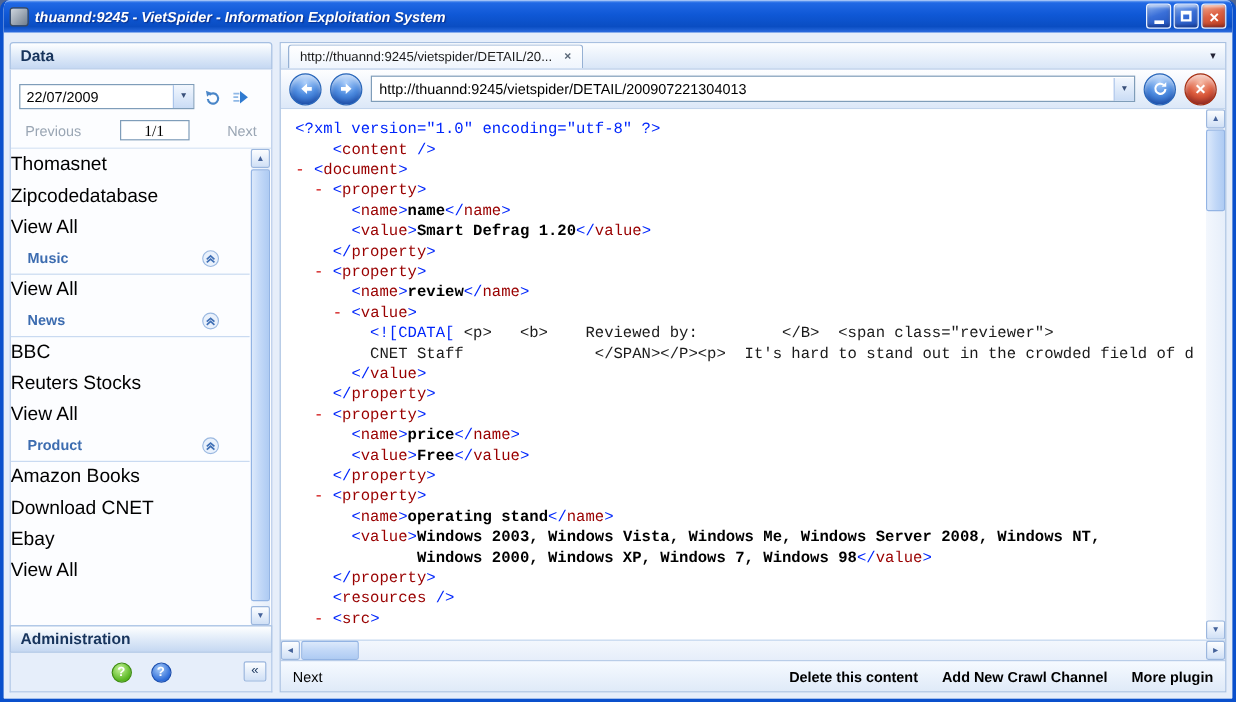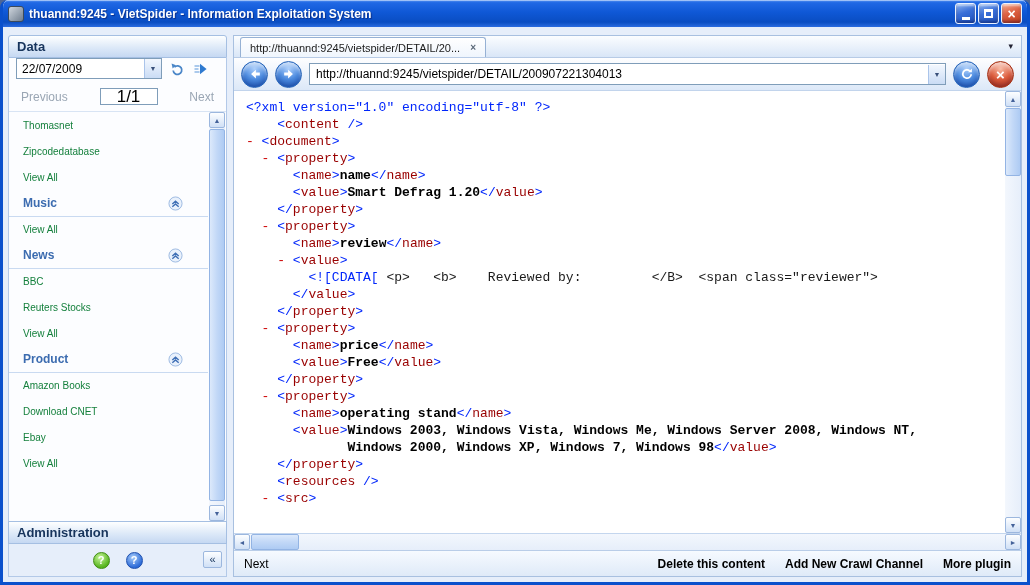--- a/index.html
+++ b/index.html
@@ -4,21 +4,21 @@
 <style>
   * { margin:0; padding:0; box-sizing:border-box; }
   html,body { width:1030px; height:585px; font-family:"Liberation Sans", sans-serif; background:#4e6696; }
 
   .window { position:relative; width:1030px; height:585px; border:3px solid #0a50cc; border-top:none;
             border-radius:8px 8px 0 0; background:#e6eefa; overflow:hidden; }
 
   
   .titlebar { height:27px; border-radius:5px 5px 0 0; display:flex; align-items:center; padding:0 5px;
               background:linear-gradient(180deg,#5a96f2 0%,#2068e4 10%,#0f58d6 45%,#0a4dc2 82%,#2b6ce0 100%);
-              box-shadow:inset 0 1px 0 rgba(255,255,255,.45); }
+              box-shadow:inset 0 1px 0 rgba(255,255,255,.45);font-style:italic; }
   .app-icon { width:16px; height:16px; margin-right:5px; border-radius:3px;
               background:linear-gradient(135deg,#cfd6de,#6f7d8d); border:1px solid #3c4a5a; }
   .title { flex:1; color:#fff; font-weight:bold; font-size:12px; text-shadow:1px 1px 1px #0a2f8a;
            white-space:nowrap; overflow:hidden; }
   .win-btns { display:flex; }
   .wbtn { width:21px; height:21px; margin-left:2px; border:1px solid #eaf2ff; border-radius:3px;
           display:flex; align-items:center; justify-content:center; cursor:default;
           box-shadow:inset 0 -2px 3px rgba(0,0,40,.35), inset 0 2px 2px rgba(255,255,255,.5); }
   .wbtn.min, .wbtn.max { background:linear-gradient(160deg,#8db3f0 0%,#3a6fd8 45%,#1e50bb 100%); }
   .wbtn.close { background:linear-gradient(160deg,#f3ab91 0%,#dd6244 45%,#bf3a1a 100%);
@@ -30,34 +30,34 @@
   .client { position:absolute; top:27px; left:0; right:0; bottom:0; padding:8px 5px 5px 5px; display:flex; }
 
   
   .sidebar { width:219px; display:flex; flex-direction:column; margin-right:6px; }
   .pane-header { height:23px; line-height:22px; padding-left:8px; font-size:13px; font-weight:bold; color:#17345c;
                  background:linear-gradient(180deg,#feffff 0%,#dde9f8 55%,#c5d8f2 100%);
                  border:1px solid #a5bfe2; border-radius:3px 3px 0 0; cursor:default; }
   .pane-header.admin { border-radius:0; }
   .sidebar-body { flex:1; background:#fcfdff; border:1px solid #b3c9e8; border-top:none; border-bottom:none;
                   display:flex; flex-direction:column; overflow:hidden; }
-  .date-row { display:flex; align-items:center; gap:6px; padding:0 6px 7px 7px; }
+  .date-row { display:flex; align-items:center; gap:6px; padding:12px 6px 7px 7px; }
   .combo { width:146px; height:21px; border:1px solid #7f9db9; background:#fff; display:flex; align-items:center; }
   .combo-text { flex:1; font-size:12px; padding-left:5px; color:#000; }
   .combo-btn { width:17px; height:19px; display:flex; align-items:center; justify-content:center;
                background:linear-gradient(180deg,#f2f7fe,#cadcf5); border-left:1px solid #aac4ea;
                color:#39507a; font-size:7px; cursor:pointer; }
   .icon-btn { width:18px; height:18px; display:flex; align-items:center; justify-content:center; cursor:pointer; }
   .pag-row { display:flex; align-items:center; justify-content:space-between; padding:2px 12px 6px 12px; font-size:12px; }
   .pag-link { color:#9aa6b4; cursor:pointer; }
-  .pag-input { width:58px; height:17px; border:1px solid #7f9db9; font-size:17px; text-align:center;
-               font-family:Liberation Sans, sans-serif; }
+  .pag-input { width:58px; height:17px; border:1px solid #7f9db9; font-size:13px; text-align:center;
+               font-family:Liberation Serif, serif; }
   .list-wrap { flex:1; position:relative; border-top:1px solid #d8e4f4; overflow:hidden; }
   .list { position:absolute; left:0; top:1px; right:18px; }
-  .list-item { height:26px; line-height:26px; padding-left:14px; font-size:10px; color:#15803d;
+  .list-item { height:26px; line-height:26px; padding-left:0; font-size:16px; color:#000000;
                white-space:nowrap; cursor:pointer; }
   .list-section { height:26px; line-height:25px; padding-left:14px; font-size:12px; font-weight:bold; color:#3c6cb0;
                   border-bottom:1px solid #c9daf1; display:flex; align-items:center; justify-content:space-between;
                   padding-right:24px; }
   .sec-chevron { width:16px; height:16px; cursor:pointer; display:flex; }
 
   
   .vscroll { position:absolute; width:16px; background:linear-gradient(90deg,#f3f7fd,#e6eefa); }
   .sb-btn { position:absolute; left:0; width:16px; height:16px; text-align:center; line-height:15px; font-size:7px;
             color:#44629a; background:linear-gradient(180deg,#fdfeff,#d0e0f6); border:1px solid #9cb7de;
@@ -275,20 +275,21 @@
             <div class="xline"><span class="seg-s">    </span><span class="seg-b">&lt;</span><span class="seg-t">content</span><span class="seg-b"> /&gt;</span></div>
             <div class="xline"><span class="seg-m">- </span><span class="seg-b">&lt;</span><span class="seg-t">document</span><span class="seg-b">&gt;</span></div>
             <div class="xline"><span class="seg-s">  </span><span class="seg-m">- </span><span class="seg-b">&lt;</span><span class="seg-t">property</span><span class="seg-b">&gt;</span></div>
             <div class="xline"><span class="seg-s">      </span><span class="seg-b">&lt;</span><span class="seg-t">name</span><span class="seg-b">&gt;</span><span class="seg-x">name</span><span class="seg-b">&lt;/</span><span class="seg-t">name</span><span class="seg-b">&gt;</span></div>
             <div class="xline"><span class="seg-s">      </span><span class="seg-b">&lt;</span><span class="seg-t">value</span><span class="seg-b">&gt;</span><span class="seg-x">Smart Defrag 1.20</span><span class="seg-b">&lt;/</span><span class="seg-t">value</span><span class="seg-b">&gt;</span></div>
             <div class="xline"><span class="seg-s">    </span><span class="seg-b">&lt;/</span><span class="seg-t">property</span><span class="seg-b">&gt;</span></div>
             <div class="xline"><span class="seg-s">  </span><span class="seg-m">- </span><span class="seg-b">&lt;</span><span class="seg-t">property</span><span class="seg-b">&gt;</span></div>
             <div class="xline"><span class="seg-s">      </span><span class="seg-b">&lt;</span><span class="seg-t">name</span><span class="seg-b">&gt;</span><span class="seg-x">review</span><span class="seg-b">&lt;/</span><span class="seg-t">name</span><span class="seg-b">&gt;</span></div>
             <div class="xline"><span class="seg-s">    </span><span class="seg-m">- </span><span class="seg-b">&lt;</span><span class="seg-t">value</span><span class="seg-b">&gt;</span></div>
             <div class="xline"><span class="seg-s">        </span><span class="seg-b">&lt;![CDATA[ </span><span class="seg-c">&lt;p&gt;   &lt;b&gt;    Reviewed by:         &lt;/B&gt;  &lt;span class="reviewer"&gt;</span></div>
+            <div class="xline"><span class="seg-s">        </span><span class="seg-c">CNET Staff              &lt;/SPAN&gt;&lt;/P&gt;&lt;p&gt;  It's hard to stand out in the crowded field of d</span></div>
             <div class="xline"><span class="seg-s">      </span><span class="seg-b">&lt;/</span><span class="seg-t">value</span><span class="seg-b">&gt;</span></div>
             <div class="xline"><span class="seg-s">    </span><span class="seg-b">&lt;/</span><span class="seg-t">property</span><span class="seg-b">&gt;</span></div>
             <div class="xline"><span class="seg-s">  </span><span class="seg-m">- </span><span class="seg-b">&lt;</span><span class="seg-t">property</span><span class="seg-b">&gt;</span></div>
             <div class="xline"><span class="seg-s">      </span><span class="seg-b">&lt;</span><span class="seg-t">name</span><span class="seg-b">&gt;</span><span class="seg-x">price</span><span class="seg-b">&lt;/</span><span class="seg-t">name</span><span class="seg-b">&gt;</span></div>
             <div class="xline"><span class="seg-s">      </span><span class="seg-b">&lt;</span><span class="seg-t">value</span><span class="seg-b">&gt;</span><span class="seg-x">Free</span><span class="seg-b">&lt;/</span><span class="seg-t">value</span><span class="seg-b">&gt;</span></div>
             <div class="xline"><span class="seg-s">    </span><span class="seg-b">&lt;/</span><span class="seg-t">property</span><span class="seg-b">&gt;</span></div>
             <div class="xline"><span class="seg-s">  </span><span class="seg-m">- </span><span class="seg-b">&lt;</span><span class="seg-t">property</span><span class="seg-b">&gt;</span></div>
             <div class="xline"><span class="seg-s">      </span><span class="seg-b">&lt;</span><span class="seg-t">name</span><span class="seg-b">&gt;</span><span class="seg-x">operating stand</span><span class="seg-b">&lt;/</span><span class="seg-t">name</span><span class="seg-b">&gt;</span></div>
             <div class="xline"><span class="seg-s">      </span><span class="seg-b">&lt;</span><span class="seg-t">value</span><span class="seg-b">&gt;</span><span class="seg-x">Windows 2003, Windows Vista, Windows Me, Windows Server 2008, Windows NT,</span></div>
             <div class="xline"><span class="seg-s">             </span><span class="seg-x">Windows 2000, Windows XP, Windows 7, Windows 98</span><span class="seg-b">&lt;/</span><span class="seg-t">value</span><span class="seg-b">&gt;</span></div>

